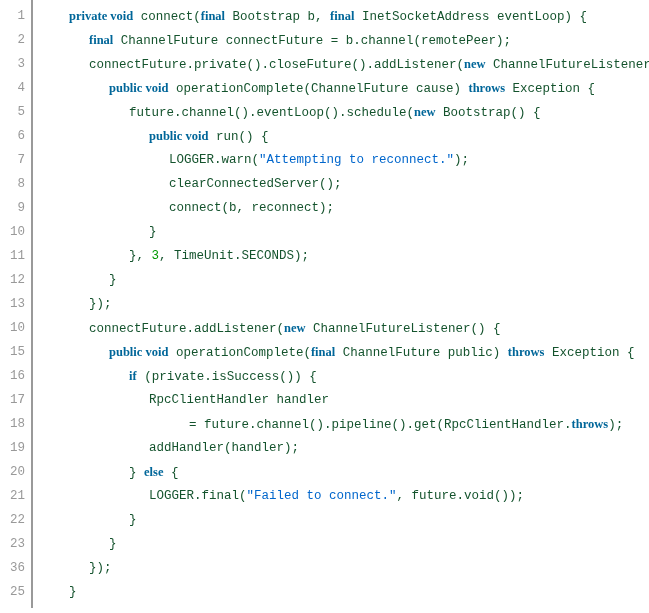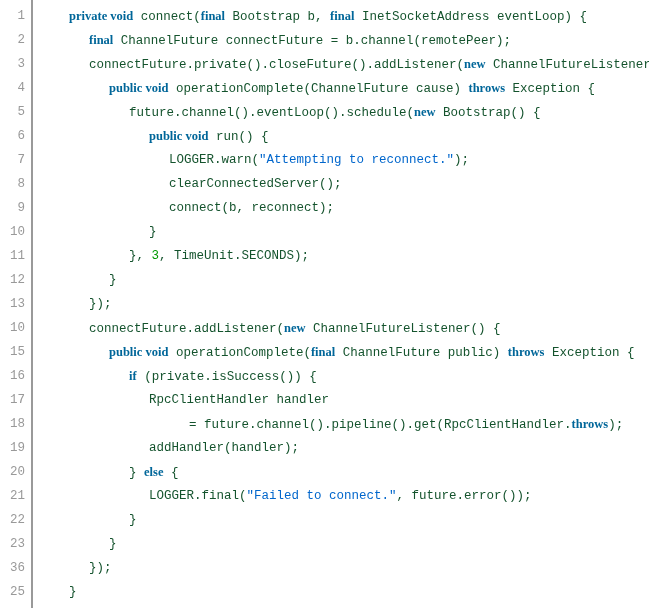--- a/index.html
+++ b/index.html
@@ -94,19 +94,19 @@
       <div class="line ind4"><span class="plain">}, </span><span class="num">3</span><span class="plain">, TimeUnit.SECONDS);</span></div>
       <div class="line ind3"><span class="plain">}</span></div>
       <div class="line ind2"><span class="plain">});</span></div>
       <div class="line ind2"><span class="plain">connectFuture.addListener(</span><span class="kw">new</span><span class="plain"> ChannelFutureListener() {</span></div>
       <div class="line ind3"><span class="kw">public void</span><span class="plain"> operationComplete(</span><span class="kw">final</span><span class="plain"> ChannelFuture public) </span><span class="kw">throws</span><span class="plain"> Exception {</span></div>
       <div class="line ind4"><span class="kw">if</span><span class="plain"> (private.isSuccess()) {</span></div>
       <div class="line ind5"><span class="plain">RpcClientHandler handler</span></div>
       <div class="line ind7"><span class="plain">= future.channel().pipeline().get(RpcClientHandler.</span><span class="kw">throws</span><span class="plain">);</span></div>
       <div class="line ind5"><span class="plain">addHandler(handler);</span></div>
       <div class="line ind4"><span class="plain">} </span><span class="kw">else</span><span class="plain"> {</span></div>
-      <div class="line ind5"><span class="plain">LOGGER.final(</span><span class="str">"Failed to connect."</span><span class="plain">, future.error());</span></div>
+      <div class="line ind5"><span class="plain">LOGGER.final(</span><span class="str">"Failed to connect."</span><span class="plain">, future.void());</span></div>
       <div class="line ind4"><span class="plain">}</span></div>
       <div class="line ind3"><span class="plain">}</span></div>
       <div class="line ind2"><span class="plain">});</span></div>
       <div class="line ind1"><span class="plain">}</span></div>
     </div>
 </div>
 
 </body></html>

